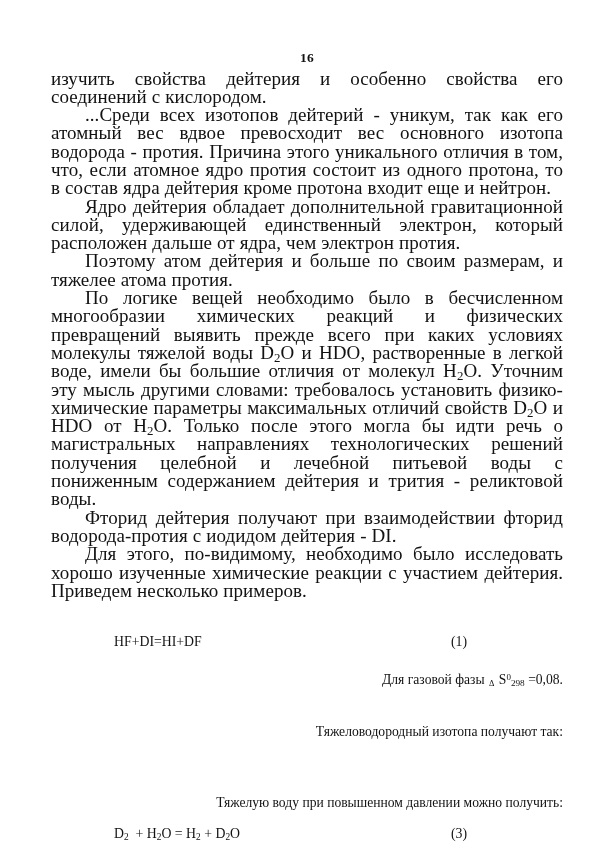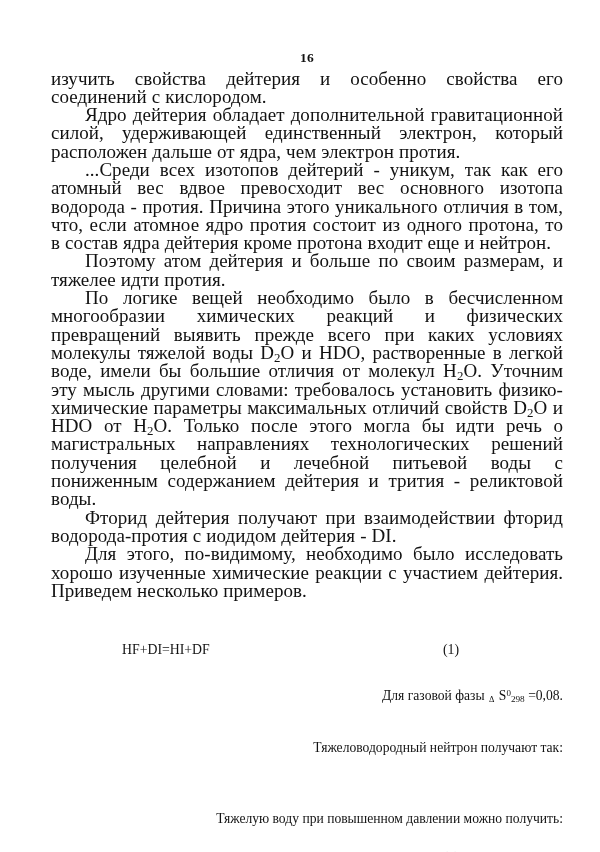--- a/index.html
+++ b/index.html
@@ -40,21 +40,21 @@
     word-spacing: 0.2px;
     -webkit-font-smoothing: none;
   }
   p.indent {
     text-indent: 34px;
   }
   p.noindent {
     text-indent: 0;
   }
   .formula-line {
-    margin: 8px;
+    margin: 0;
     font-size: 13.8px;
     line-height: 18.3px;
     position: relative;
     white-space: pre;
   }
   .formula-row {
     display: flex;
     align-items: baseline;
   }
   .formula-body {
@@ -102,46 +102,46 @@
 </head>
 <body>
 
 <div class="page">
   <div class="content">
 
     <div class="page-number">16</div>
 
     <p class="para noindent">изучить свойства дейтерия и особенно свойства его соединений с кислородом.</p>
 
+    <p class="para indent">...Среди всех изотопов дейтерий - уникум, так как его атомный вес вдвое превосходит вес основного изотопа водорода - протия. Причина этого уникального отличия в том, что, если атомное ядро протия состоит из одного протона, то в состав ядра дейтерия кроме протона входит еще и нейтрон.</p>
+
     <p class="para indent">Ядро дейтерия обладает дополнительной гравитационной силой, удерживающей единственный электрон, который расположен дальше от ядра, чем электрон протия.</p>
 
-    <p class="para indent">...Среди всех изотопов дейтерий - уникум, так как его атомный вес вдвое превосходит вес основного изотопа водорода - протия. Причина этого уникального отличия в том, что, если атомное ядро протия состоит из одного протона, то в состав ядра дейтерия кроме протона входит еще и нейтрон.</p>
-
-    <p class="para indent">Поэтому атом дейтерия и больше по своим размерам, и тяжелее идти протия.</p>
+    <p class="para indent">Поэтому атом дейтерия и больше по своим размерам, и тяжелее атома протия.</p>
 
     <p class="para indent">По логике вещей необходимо было в бесчисленном многообразии химических реакций и физических превращений выявить прежде всего при каких условиях молекулы тяжелой воды D<sub>2</sub>O и HDO, растворенные в легкой воде, имели бы большие отличия от молекул H<sub>2</sub>O. Уточним эту мысль другими словами: требовалось установить физико-химические параметры максимальных отличий свойств D<sub>2</sub>O и HDO от H<sub>2</sub>O. Только после этого могла бы идти речь о магистральных направлениях технологических решений получения целебной и лечебной питьевой воды с пониженным содержанием дейтерия и трития - реликтовой воды.</p>
 
     <p class="para indent">Фторид дейтерия получают при взаимодействии фторид водорода-протия с иодидом дейтерия - DI.</p>
 
     <p class="para indent">Для этого, по-видимому, необходимо было исследовать хорошо изученные химические реакции с участием дейтерия. Приведем несколько примеров.</p>
 
     <div class="gap-xl"></div>
 
     <div class="formula-line formula-row">
       <span class="formula-body">HF+DI=HI+DF</span>
       <span class="formula-num">(1)</span>
     </div>
 
     <div class="gap-m"></div>
 
     <div class="note-line">Для газовой фазы <span class="delta">Δ</span> S<sup>0</sup><sub>298</sub> =0,08.</div>
 
     <div class="gap-xl"></div>
 
-    <div class="note-line">Тяжеловодородный нейтрон получают так:</div>
+    <div class="note-line">Тяжеловодородный изотопа получают так:</div>
 
     <div class="gap-s"></div>
 
 
     <div class="gap-s"></div>
 
 
     <div class="gap-l"></div>
 
     <div class="note-line">Тяжелую воду при повышенном давлении можно получить:</div>

